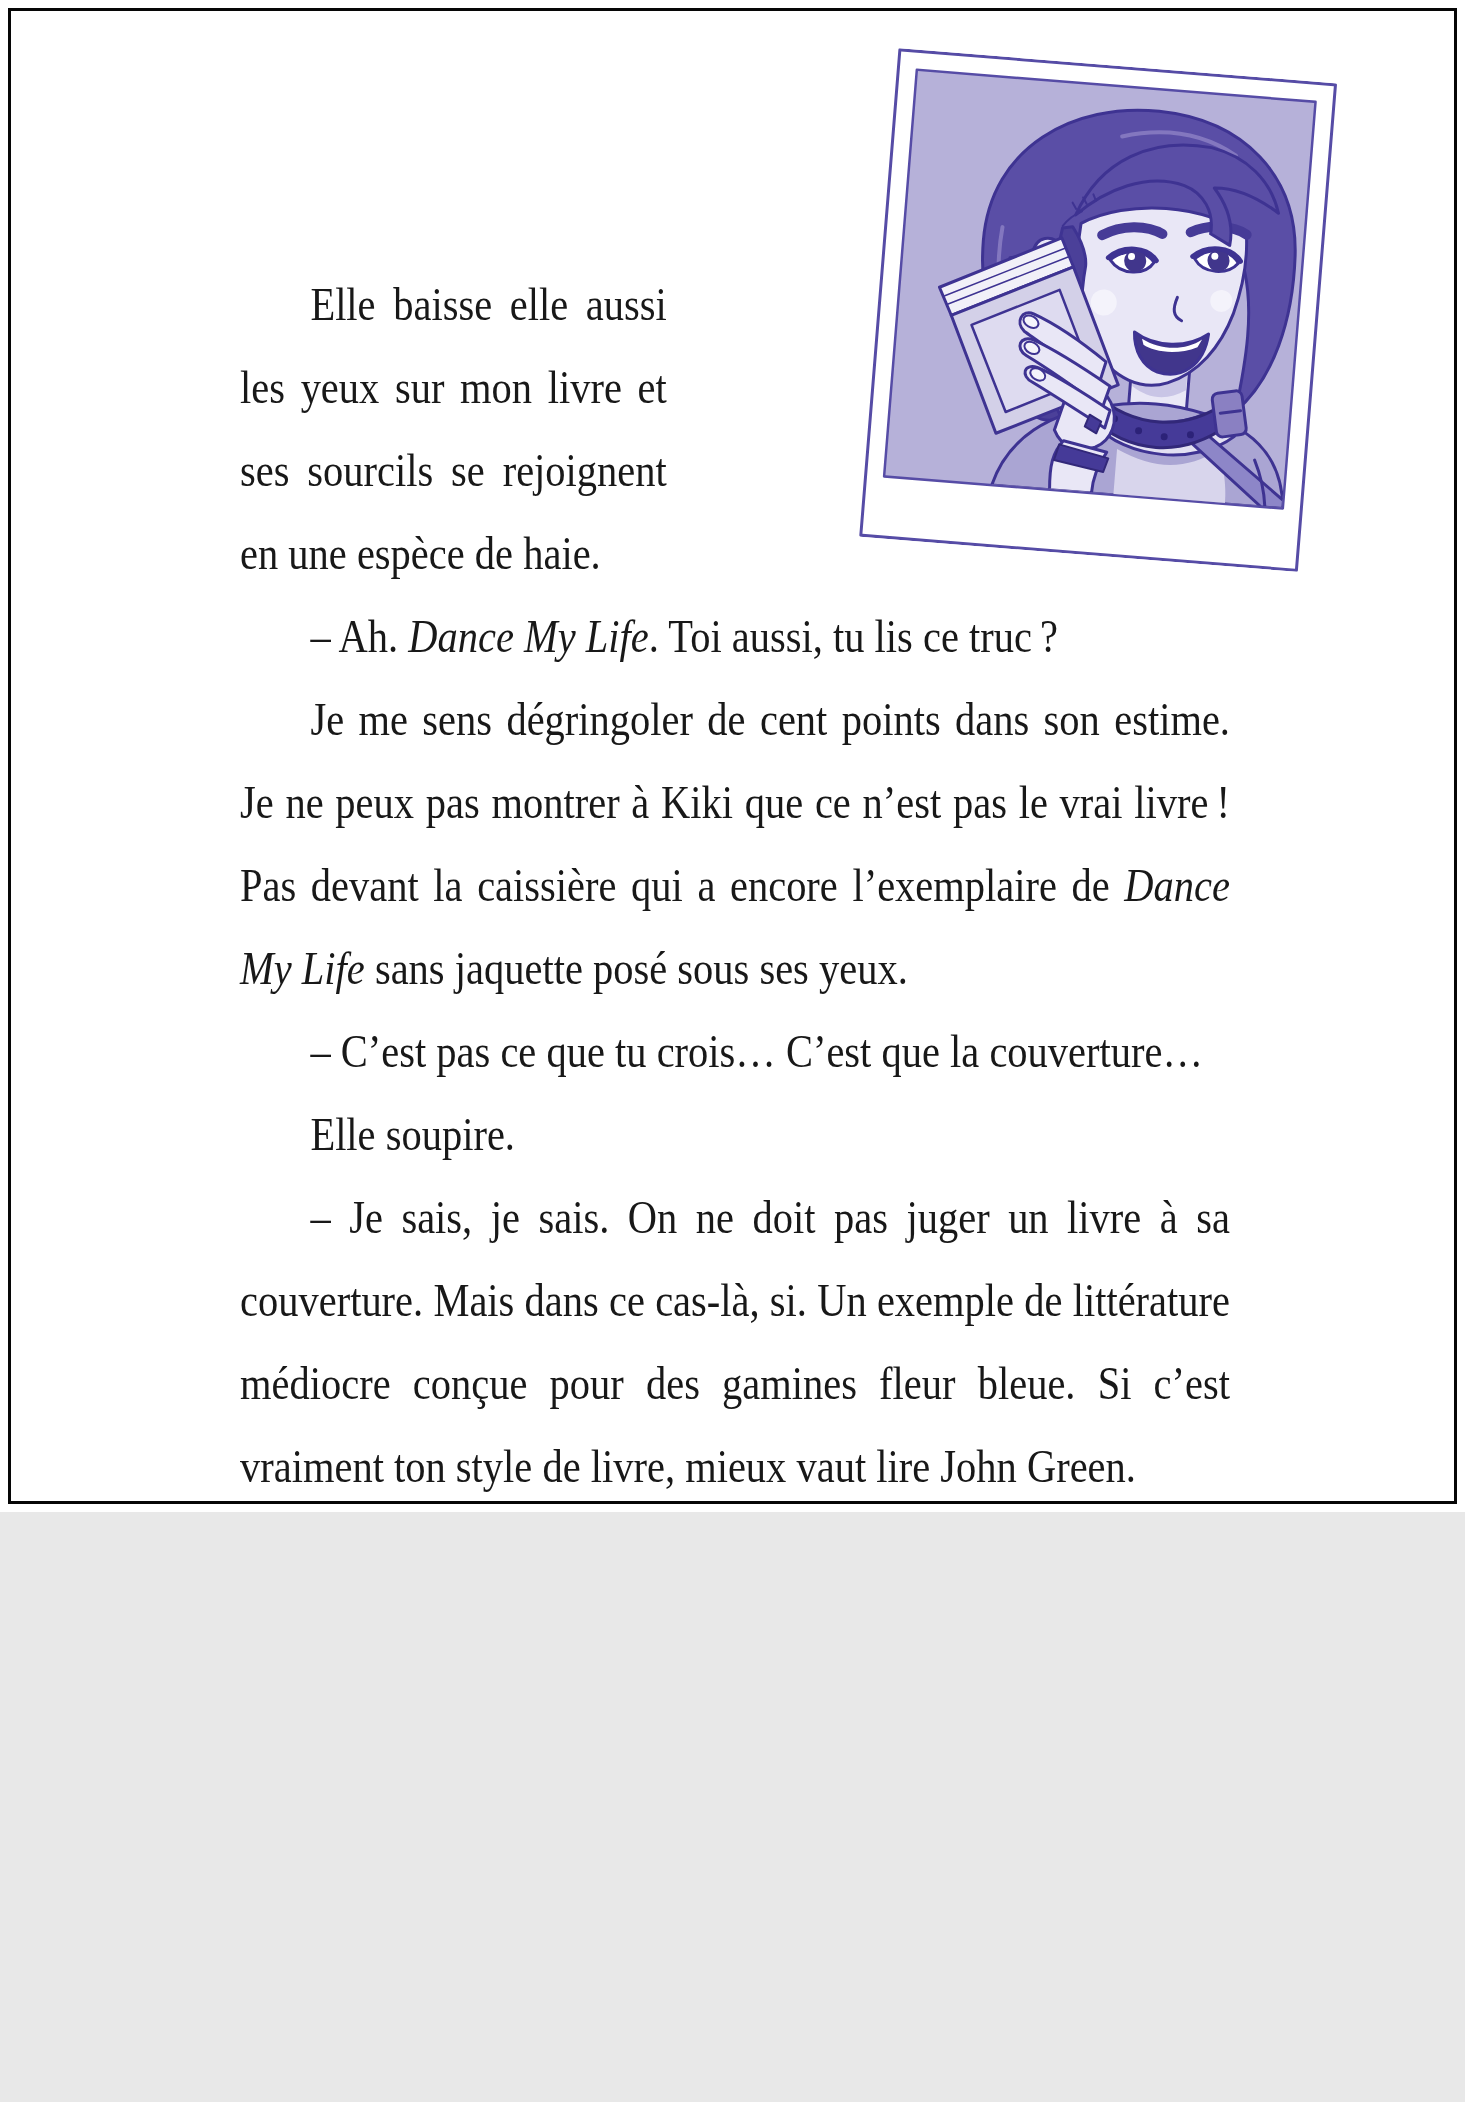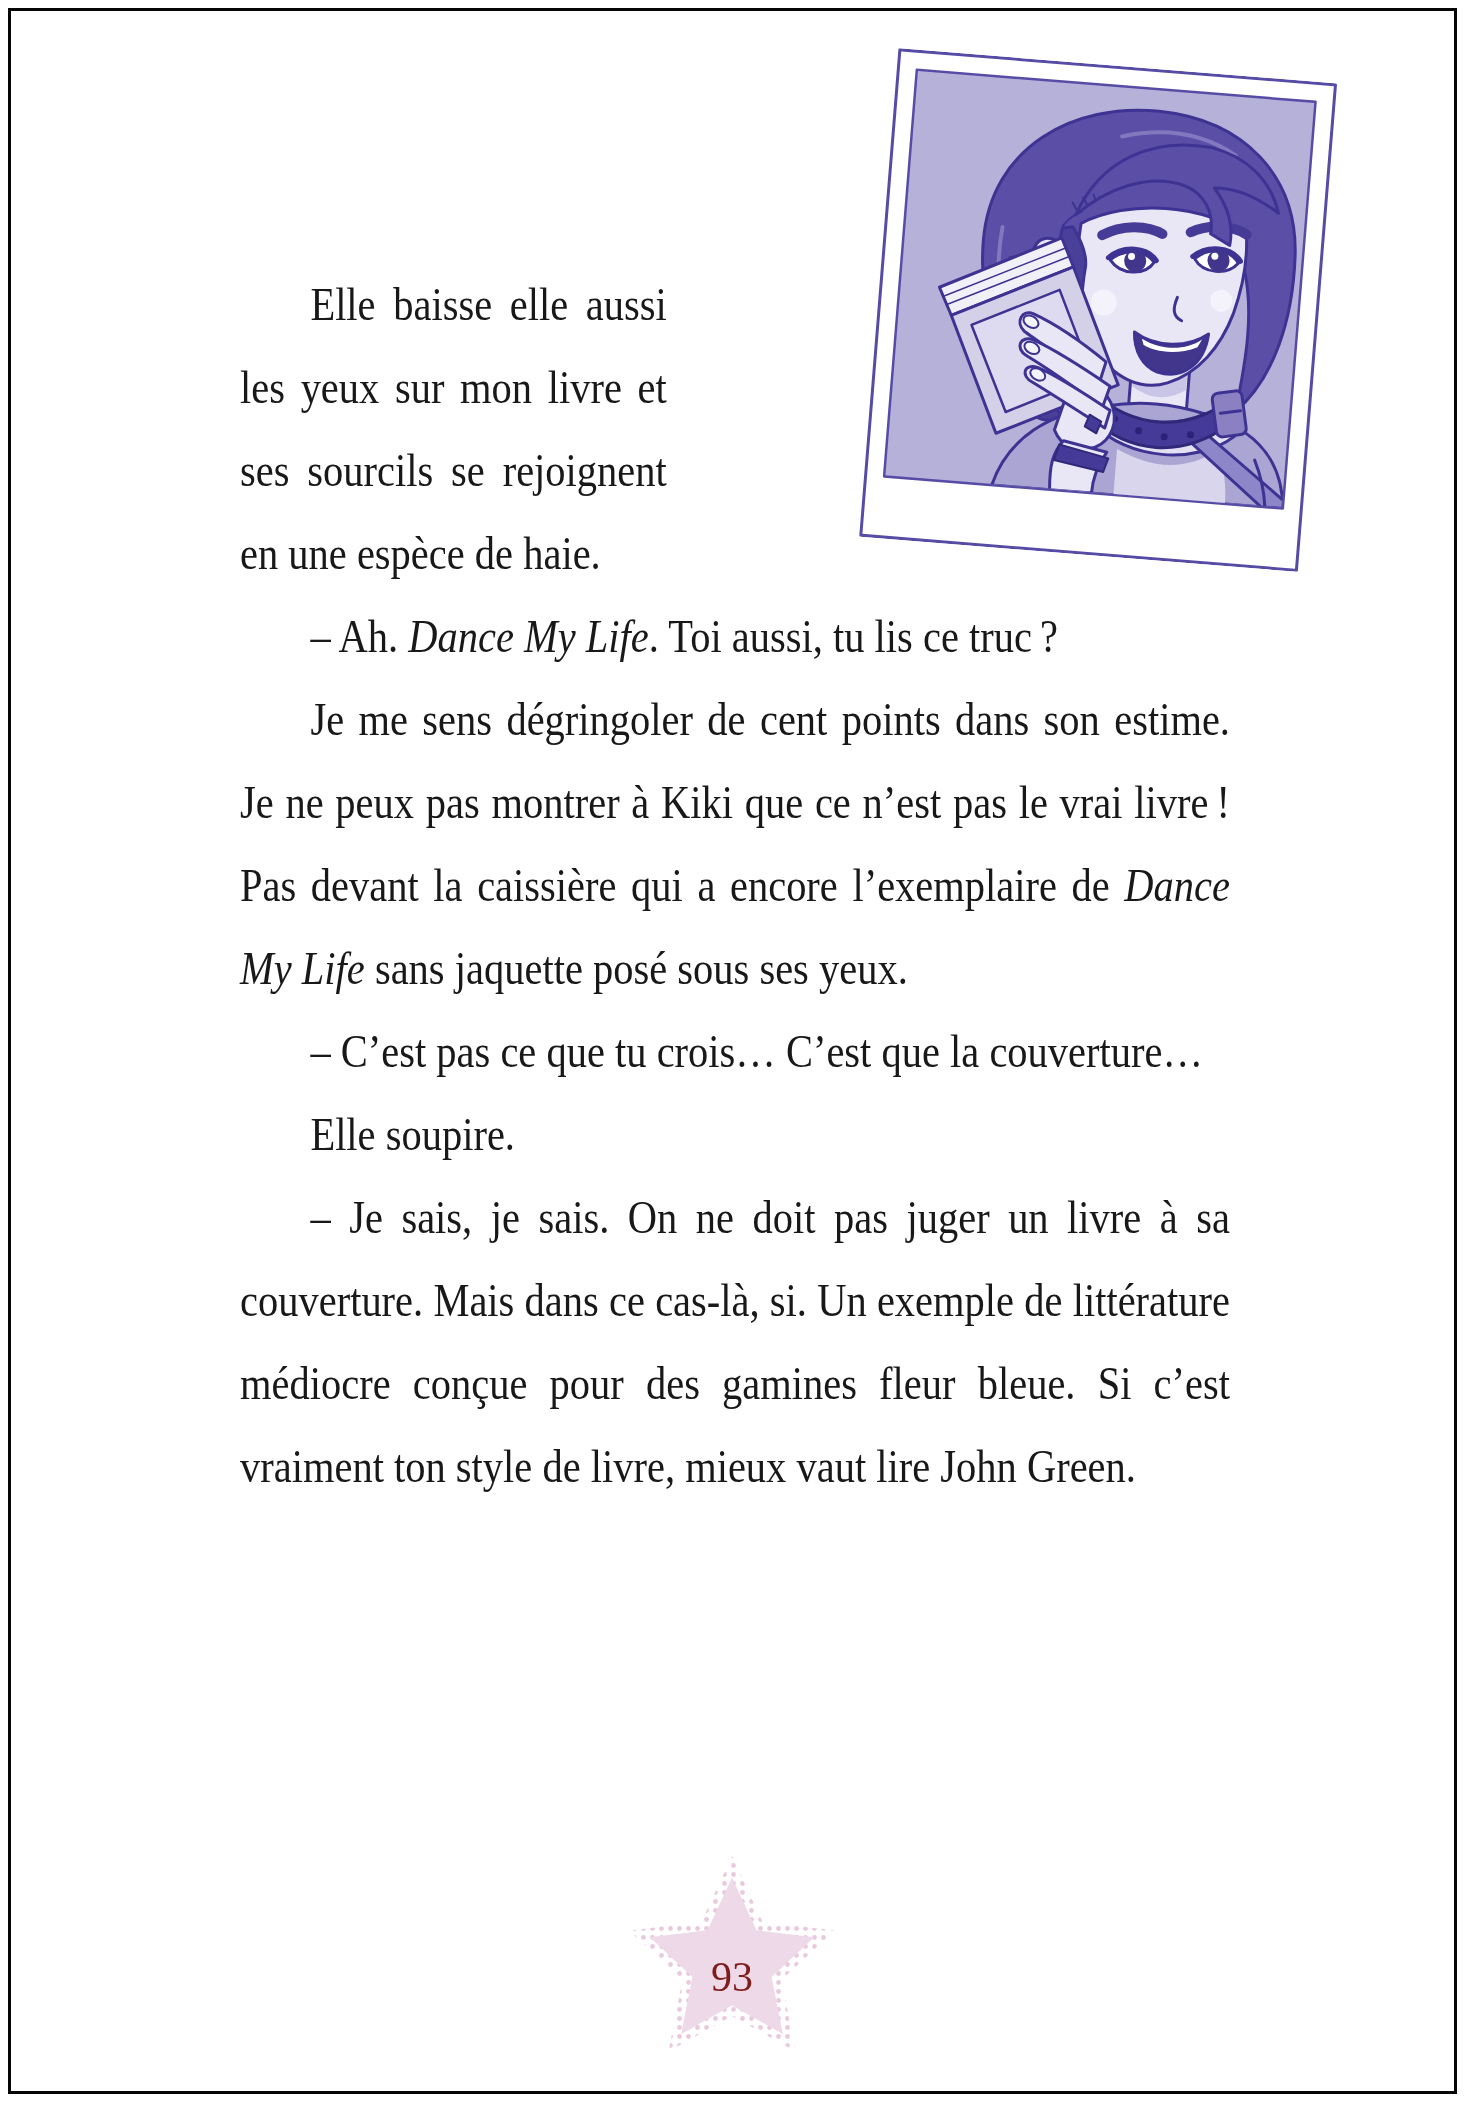--- a/index.html
+++ b/index.html
@@ -1,17 +1,17 @@
 <!DOCTYPE html>
 <html><head>
 <meta charset="utf-8">
 <style>
   html,body { margin:0; padding:0; background:#e8e8e8; }
   .page {
-    position:relative; width:1465px; height:2102px; background:#ffffff;
+    position:relative; width:1465px; height:1512px; background:#ffffff;
     overflow:hidden; font-family:"Liberation Serif", serif; margin:0 auto;
   }
   .frame {
     position:absolute; left:8px; top:8px; right:8px; bottom:8px;
     border:3px solid #060606; pointer-events:none;
   }
   
   .text-block {
     position:absolute; left:240px; top:263px; width:1125px;
     transform:scaleX(0.88); transform-origin:0 0;

